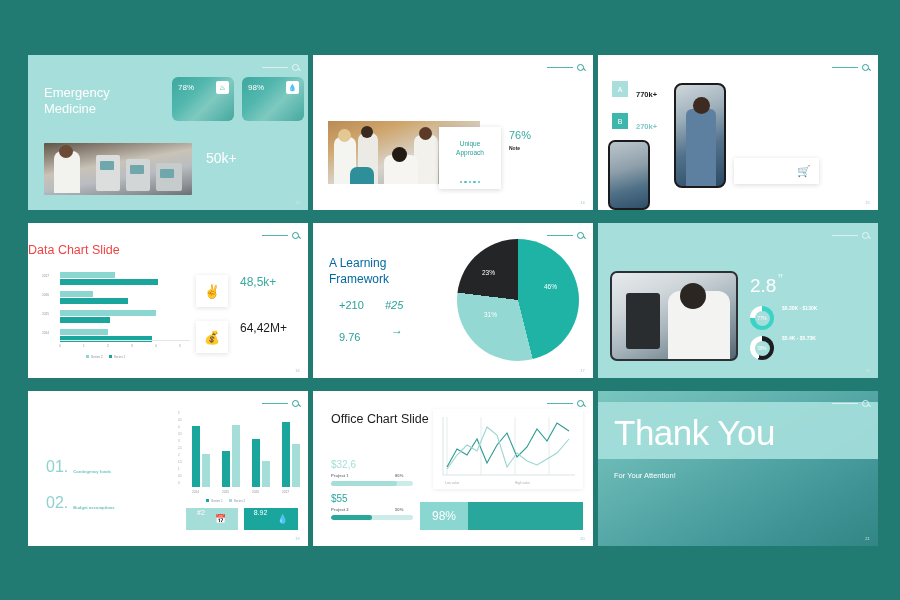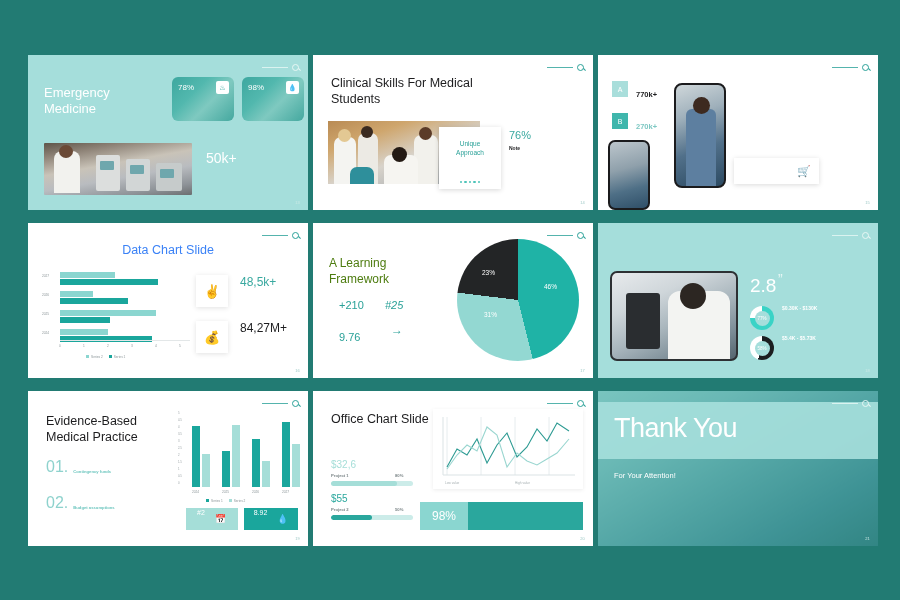--- a/index.html
+++ b/index.html
@@ -85,37 +85,37 @@
   .s3-phone-b .hd{position:absolute;left:17px;top:12px;width:17px;height:17px;border-radius:50%;background:#3d2a20;}
   .s3-title{position:absolute;left:138px;top:22px;width:135px;font-size:12.5px;line-height:17px;color:#1d1d1f;}
   .s3-body{position:absolute;left:138px;top:76px;width:100px;}
   .s3-body .lbar{background:#cfd3d6;}
   .s3-cart{position:absolute;left:136px;top:103px;width:85px;height:26px;background:#fff;box-shadow:0 1px 5px rgba(0,0,0,.15);}
   .s3-cart .t{position:absolute;left:6px;top:6px;width:42px;}
   .s3-cart .t .lbar{background:#cfd3d6;}
   .s3-cart .ic{position:absolute;right:8px;top:7px;font-size:11px;color:#2aa198;}
 
   
-  .s4-title{position:absolute;left:0;right:0;top:20px;text-align:center;font-size:12.5px;color:#3b82f6;}
+  .s4-title{position:absolute;left:0;right:0;top:20px;font-size:12.5px;color:#ef4444;}
   .s4-chart{position:absolute;left:14px;top:48px;width:148px;height:82px;}
   .s4-chart .ylab{position:absolute;left:0;font-size:3.2px;color:#8c9699;}
   .s4-bar{position:absolute;height:6px;border-radius:0;}
   .s4-bar.a{background:#8bd6d0;} .s4-bar.b{background:#1aa69c;}
   .s4-xaxis{position:absolute;left:18px;right:0;bottom:12px;height:1px;background:#e3e7e8;}
   .s4-xlab{position:absolute;bottom:5px;font-size:3.2px;color:#8c9699;}
   .s4-legend{position:absolute;bottom:-6px;left:44px;display:flex;gap:6px;font-size:3.2px;color:#8c9699;align-items:center;}
   .s4-legend i{width:3px;height:3px;display:inline-block;margin-right:2px;}
   .infobox{position:absolute;width:32px;height:32px;background:#fff;box-shadow:0 1px 5px rgba(0,0,0,.12);
     display:flex;align-items:center;justify-content:center;font-size:13px;color:#2aa198;}
   .s4-big{position:absolute;font-size:12px;}
   .s4-txt{position:absolute;width:72px;}
   .s4-txt .lbar{background:#cfd3d6;}
 
   
-  .s5-title{position:absolute;left:16px;top:32px;width:100px;font-size:12px;line-height:16px;color:#4d7c0f;}
+  .s5-title{position:absolute;left:16px;top:32px;width:100px;font-size:12px;line-height:16px;color:#0369a1;}
   .s5-kpi{position:absolute;font-size:11px;color:#2aa198;}
   .s5-kl{position:absolute;width:46px;}
   .s5-kl .lbar{background:#cfd3d6;}
   .s5-arrow{position:absolute;left:78px;top:100px;font-size:12px;color:#2aa198;}
   .s5-pie{position:absolute;right:14px;top:16px;width:122px;height:122px;border-radius:50%;
     background:conic-gradient(from 0deg,#1fb3a6 0deg 166deg,#93d8d2 166deg 277deg,#232526 277deg 360deg);}
   .s5-plab{position:absolute;font-size:6.5px;color:#fff;}
 
   
   .s6-title{position:absolute;left:0;right:0;top:22px;text-align:center;font-size:12.5px;color:#fff;}
@@ -166,21 +166,21 @@
   .s8-axlbl{position:absolute;font-size:3.2px;color:#a9b2b4;}
   .s8-banner{position:absolute;left:107px;bottom:16px;right:10px;height:28px;display:flex;}
   .s8-b1{width:48px;background:#8ad6d0;display:flex;align-items:center;justify-content:center;color:#fff;font-size:12px;}
   .s8-b2{flex:1;background:#2aa79d;padding:5px 6px;}
   .s8-b2 .lbar{background:rgba(255,255,255,.65);}
 
   
   .s9-photo{position:absolute;inset:0;background:linear-gradient(150deg,#dfe6ea 0%,#b7c6cf 25%,#7f98a8 50%,#46647c 78%,#26414f 100%);}
   .s9-tint{position:absolute;inset:0;background:rgba(58,176,164,.62);}
   .s9-band{position:absolute;left:0;right:0;top:11px;height:57px;background:rgba(165,222,219,.92);}
-  .s9-tt{position:absolute;left:16px;top:22px;font-size:27px;color:#fff;font-weight:400;letter-spacing:-.5px;}
+  .s9-tt{position:absolute;left:16px;top:22px;font-size:35px;color:#fff;font-weight:400;letter-spacing:-.5px;}
   .s9-st{position:absolute;left:16px;top:80px;font-size:7.5px;color:#fff;}
 </style>
 </head>
 <body>
 
 <div class="grid">
 
   <div class="slide mint">
     <div class="deco light">
       <span class="ln"></span>
@@ -217,21 +217,20 @@
       <span class="lbar" style="width:100%"></span><span class="lbar" style="width:96%"></span><span class="lbar" style="width:60%"></span>
     </div>
     <div class="pgnum light">13</div>
   </div>
 
   <div class="slide">
     <div class="deco">
         <span class="ln"></span>
         <span class="mg"></span>
       </div>
-    <div class="s2-title">Clinical Skills For Medical Students</div>
 
     <div class="s2-photo">
       <span class="p" style="left:6px;top:16px;width:22px;height:48px;"></span>
       <span class="h" style="left:10px;top:8px;width:13px;height:13px;background:#e3c893;"></span>
       <span class="p" style="left:30px;top:12px;width:20px;height:52px;background:#eceae4;"></span>
       <span class="h" style="left:33px;top:5px;width:12px;height:12px;background:#3a2a20;"></span>
       <span class="p" style="left:86px;top:14px;width:24px;height:50px;background:#f2f1ec;"></span>
       <span class="h" style="left:91px;top:6px;width:13px;height:13px;background:#5b3b28;"></span>
       <span class="p" style="left:56px;top:34px;width:34px;height:30px;background:#f6f5f1;"></span>
       <span class="h" style="left:64px;top:26px;width:15px;height:15px;background:#241a14;"></span>
@@ -338,21 +337,21 @@
       </div>
     </div>
 
     <div class="infobox" style="left:168px;top:52px;">✌</div>
     <div class="s4-big" style="left:212px;top:52px;color:#3aa9a0;">48,5k+</div>
     <div class="s4-txt" style="left:212px;top:68px;">
       <span class="lbar" style="width:100%"></span><span class="lbar" style="width:92%"></span>
     </div>
 
     <div class="infobox" style="left:168px;top:98px;">💰</div>
-    <div class="s4-big" style="left:212px;top:98px;color:#1d1d1f;">84,27M+</div>
+    <div class="s4-big" style="left:212px;top:98px;color:#1d1d1f;">64,42M+</div>
     <div class="s4-txt" style="left:212px;top:114px;">
       <span class="lbar" style="width:100%"></span><span class="lbar" style="width:92%"></span>
     </div>
     <div class="pgnum">16</div>
   </div>
 
   <div class="slide">
     <div class="deco">
         <span class="ln"></span>
         <span class="mg"></span>
@@ -412,21 +411,20 @@
       <span class="lbar" style="width:100%"></span><span class="lbar" style="width:76%"></span>
     </div>
     <div class="pgnum light">18</div>
   </div>
 
   <div class="slide">
     <div class="deco">
         <span class="ln"></span>
         <span class="mg"></span>
       </div>
-    <div class="s7-title">Evidence-Based Medical Practice</div>
 
     <div class="s7-item" style="left:18px;top:68px;">
       <span class="s7-num">01.</span>
       <span class="s7-it">
         <span class="s7-ih">Contingency funds</span>
         <span class="lbar" style="width:100%"></span><span class="lbar" style="width:97%"></span><span class="lbar" style="width:70%"></span>
       </span>
     </div>
     <div class="s7-item" style="left:18px;top:104px;">
       <span class="s7-num">02.</span>

